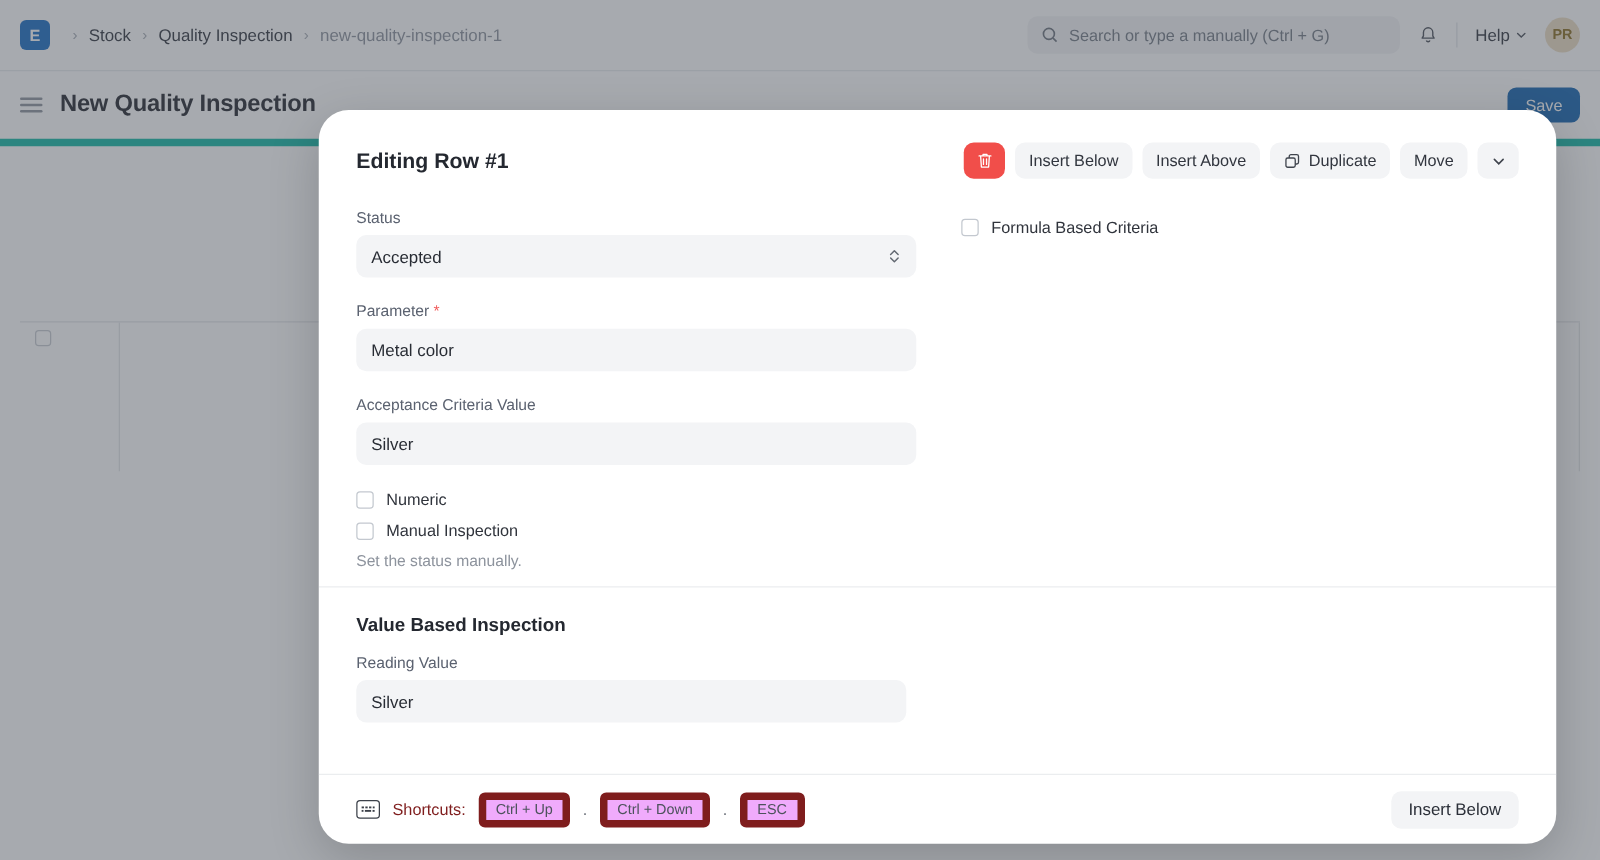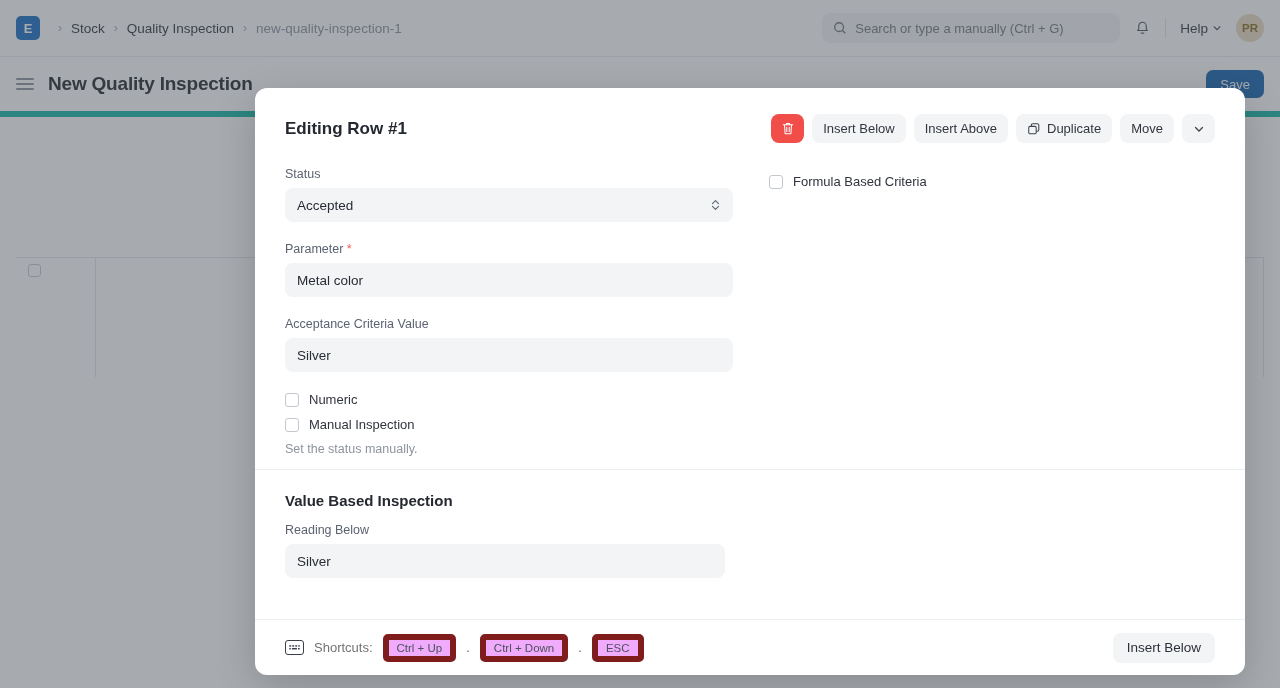--- a/index.html
+++ b/index.html
@@ -64,21 +64,21 @@
   .bg-grid { display: flex; border-top: 1px solid #e4e6e9; height: 120px; }
   .bg-col { border-right: 1px solid #e4e6e9; height: 100%; }
   .bg-cellmark { width: 13px; height: 13px; border: 1px solid #c8ccd2; border-radius: 3px; margin: 6px 0 0 12px; }
 
   
   .scrim { position: absolute; inset: 0; background: rgba(72,78,87,0.48); }
 
   
   .modal {
     position: absolute; left: 255px; top: 88px; width: 990px; height: 587px;
-    background: #fff; border-radius: 12px; overflow: hidden;
+    background: #fff; border-radius: 24px; overflow: hidden;
     box-shadow: 0 12px 40px rgba(0,0,0,0.18);
     display: flex; flex-direction: column;
   }
   .modal-body { flex: 1; overflow: hidden; }
 
   .modal-head {
     display: flex; align-items: flex-start; padding: 26px 30px 0 30px;
   }
   .modal-title { font-size: 17px; font-weight: 700; color: #242830; padding-top: 5px; }
   .tools { margin-left: auto; display: flex; align-items: center; gap: 8px; }
@@ -115,21 +115,21 @@
   .divider { height: 1px; background: #ebedef; margin: 13px 0 0 0; }
 
   .section { padding: 22px 30px 0 30px; }
   .section-title { font-size: 15px; font-weight: 700; color: #242830; margin-bottom: 14px; }
   .reading { width: 440px; }
 
   .modal-foot {
     height: 56px; border-top: 1px solid #ebedef;
     display: flex; align-items: center; padding: 0 30px; gap: 10px;
   }
-  .sc-label { font-size: 13px; color: #737373; }
+  .sc-label { font-size: 13px; color: #7f1d1d; }
   .kbd {
     background: #f0abfc; border: 6px solid #7f1d1d; border-radius: 5px;
     padding: 2px 8px; font-size: 11.5px; color: #4c525c;
   }
   .dot { font-size: 13px; color: #6b7079; }
   .foot-btn {
     margin-left: auto; height: 30px; padding: 0 14px; border-radius: 8px;
     background: #f3f4f6; border: none; font-size: 13.5px; color: #2c3039;
     cursor: pointer; font-family: inherit;
   }
@@ -282,21 +282,21 @@
             <span class="ctext">Formula Based Criteria</span>
           </div>
         </div>
       </div>
 
       <div class="divider"></div>
 
       <div class="section">
         <div class="section-title">Value Based Inspection</div>
         <div class="field reading">
-          <label class="flabel">Reading Below</label>
+          <label class="flabel">Reading Value</label>
           <div class="control">Silver</div>
         </div>
       </div>
     </div>
 
     <div class="modal-foot">
       <span class="kb-icon">
         <svg width="13" height="9" viewBox="0 0 14 9">
           <rect x="1.4" y="2" width="2" height="1.6" fill="#3b4049"></rect>
           <rect x="4.6" y="2" width="2" height="1.6" fill="#3b4049"></rect>

